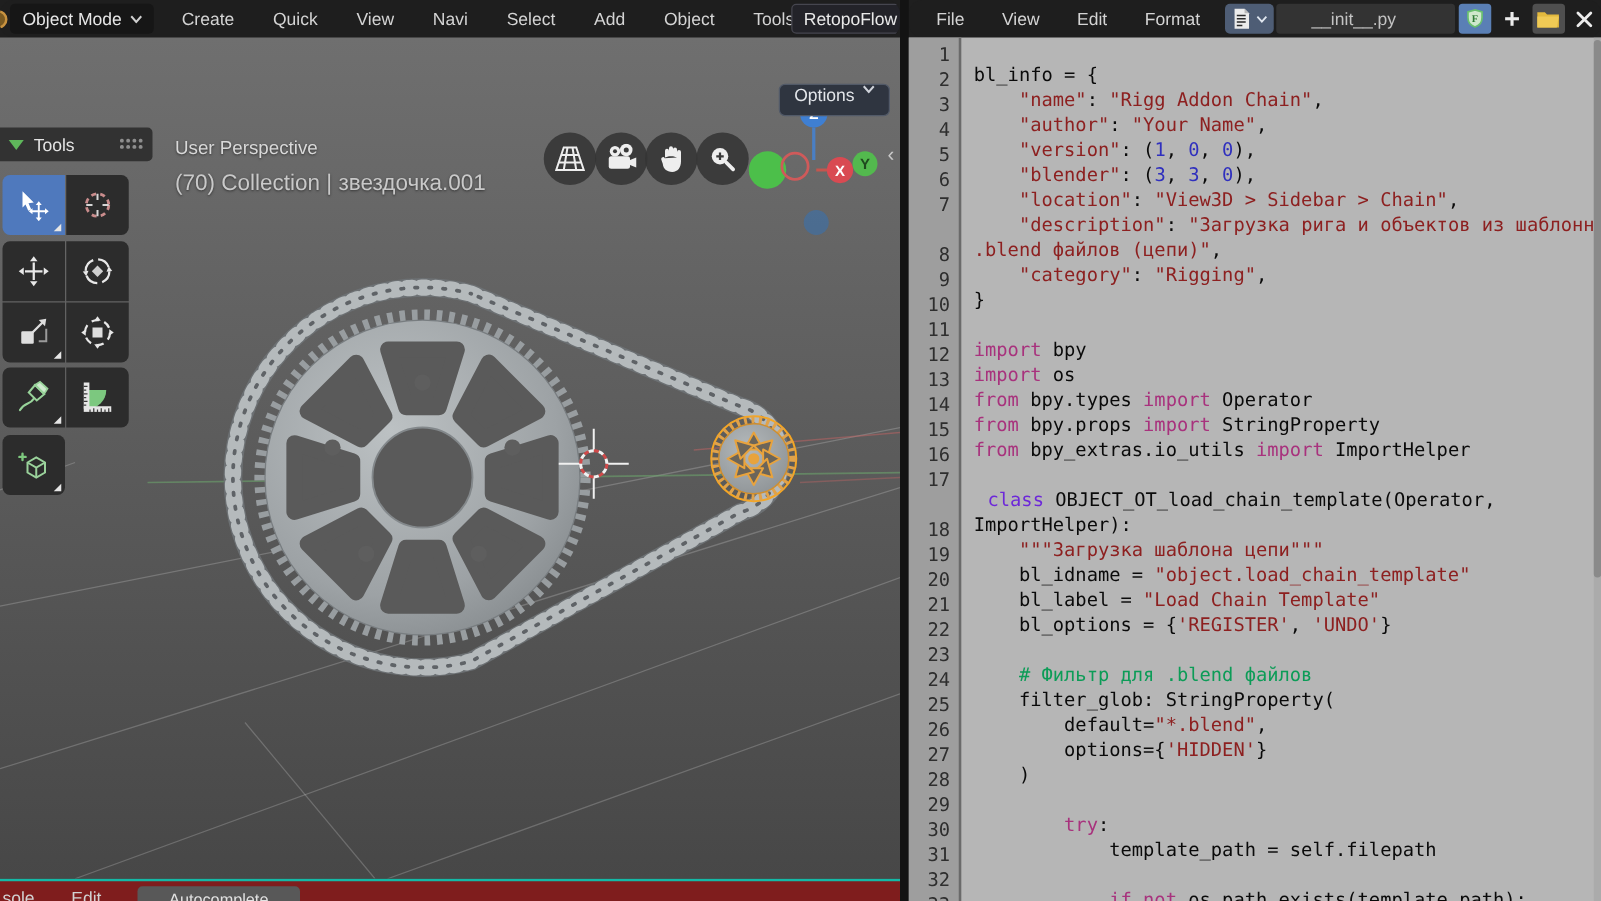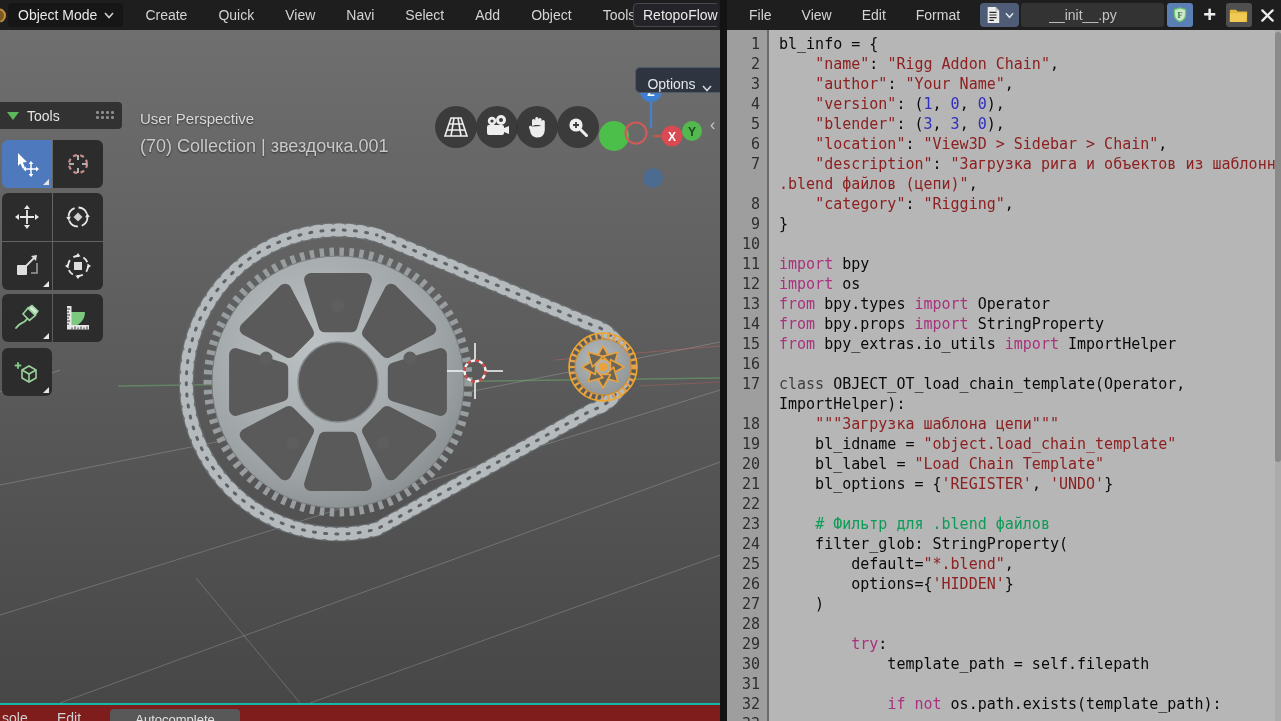--- a/index.html
+++ b/index.html
@@ -38,21 +38,21 @@
 
   
   #viewport { position:absolute; left:0; top:30px; width:720px; height:673px;
     background:linear-gradient(#6f6f6f, #474747); overflow:hidden; }
   #scene { position:absolute; left:0; top:0; }
   .overlay-txt { position:absolute; color:#d9d9d9; text-shadow:0 1px 2px rgba(0,0,0,.55); }
   #view-label { left:140px; top:80px; font-size:15px; }
   #coll-label { left:140px; top:106px; font-size:18px; color:#c9c9c9; }
   .options-btn { position:absolute; left:623px; top:37px; width:89px; height:26px;
     background:#2f3540; border:1px solid #525a68; border-radius:5px; color:#e3e6ea;
-    font-size:14px; display:flex; align-items:flex-end; justify-content:center; gap:6px;margin-left:12px; }
+    font-size:14px; display:flex; align-items:flex-start; justify-content:center; gap:6px; }
   .navbtn { position:absolute; top:76px; width:42px; height:42px; border-radius:50%;
     background:rgba(52,52,52,.88); display:flex; align-items:center; justify-content:center; }
   .side-collapse { position:absolute; left:710px; top:86px; color:#c9c9c9; font-size:16px; }
 
   
   #tools-panel { position:absolute; left:0; top:72px; }
   .tools-hdr { width:122px; height:27px; background:#323232; border-radius:0 4px 4px 0;
     display:flex; align-items:center; color:#e4e4e4; font-size:14px; }
   .tri { width:0; height:0; border-left:6px solid transparent; border-right:6px solid transparent;
     border-top:8px solid #5fb75b; margin:0 8px 0 7px; }
@@ -77,25 +77,25 @@
     background:#585858; border-radius:4px; color:#e2e2e2; font-size:13px; text-align:center;
     line-height:22px; }
 
   
   #editor { position:absolute; left:727px; top:30px; width:554px; height:691px;
     background:#b6b6b6; overflow:hidden; font-family:"DejaVu Sans Mono", monospace; }
   #gutter { position:absolute; left:0; top:0; width:42px; height:691px; background:#9e9e9e;
     border-right:2px solid #6a6a6a; padding-top:4px; }
   #gutter .ln { height:20px; line-height:20px; font-size:15px; color:#2e2e2e;
     text-align:right; padding-right:7px; }
-  #code { position:absolute; left:44px; top:0; width:504px; height:691px; padding:4px 0 0 8px;
+  #code { position:absolute; left:44px; top:0; width:504px; height:691px; padding:20px 0 0 8px;
     overflow:hidden; }
   .crow { height:20px; line-height:20px; font-size:15px; white-space:pre; overflow:hidden; }
   .tok-t { color:#0a0a0a; } .tok-s { color:#8d2020; } .tok-n { color:#2f2fbe; }
-  .tok-k { color:#a8327d; } .tok-d { color:#404040; } .tok-c { color:#0c9c57; }
+  .tok-k { color:#a8327d; } .tok-d { color:#6d28d9;margin-left:11px; } .tok-c { color:#0c9c57; }
   #scrollbar { position:absolute; right:0; top:0; width:6px; height:691px; background:#ababab; }
   #scrollthumb { position:absolute; right:0; top:2px; width:6px; height:430px; background:#8a8a8a;
     border-radius:3px; }
 </style>
 </head>
 <body>
 
 <div id="app">
 
   <div class="hdr" id="hdr-left">

